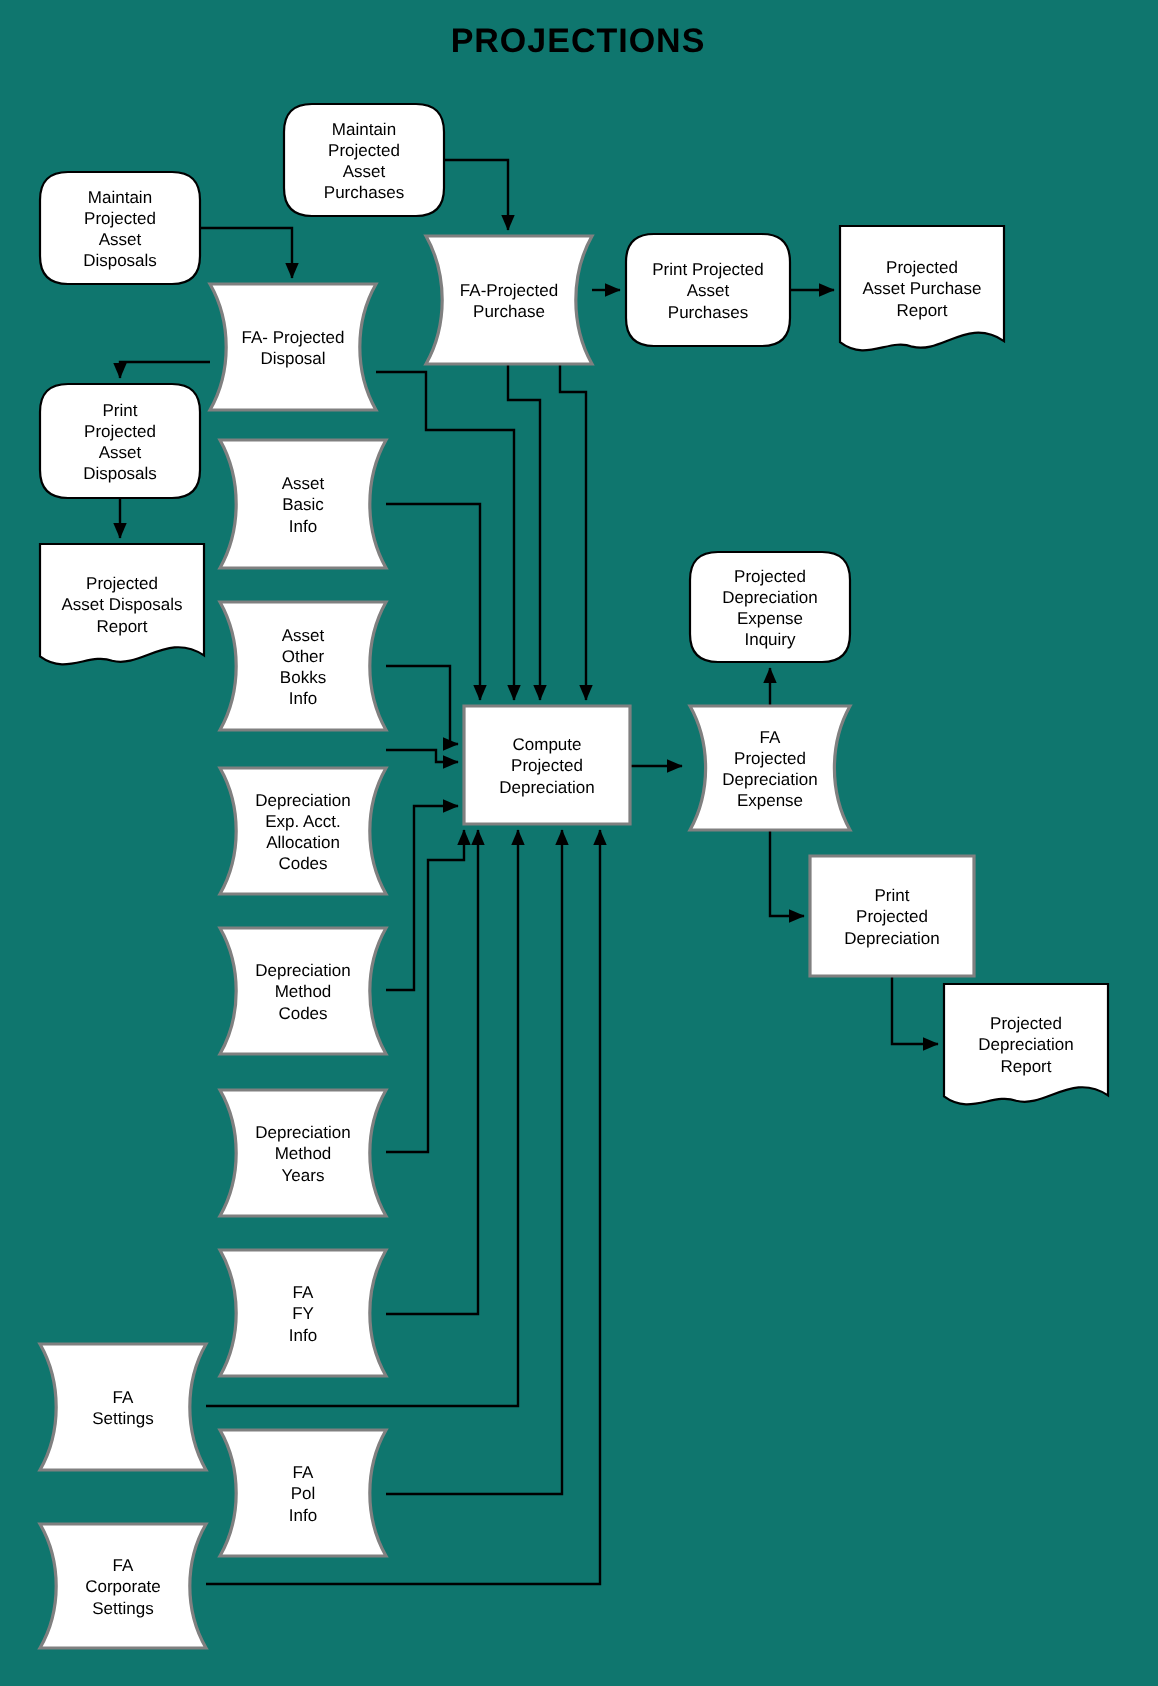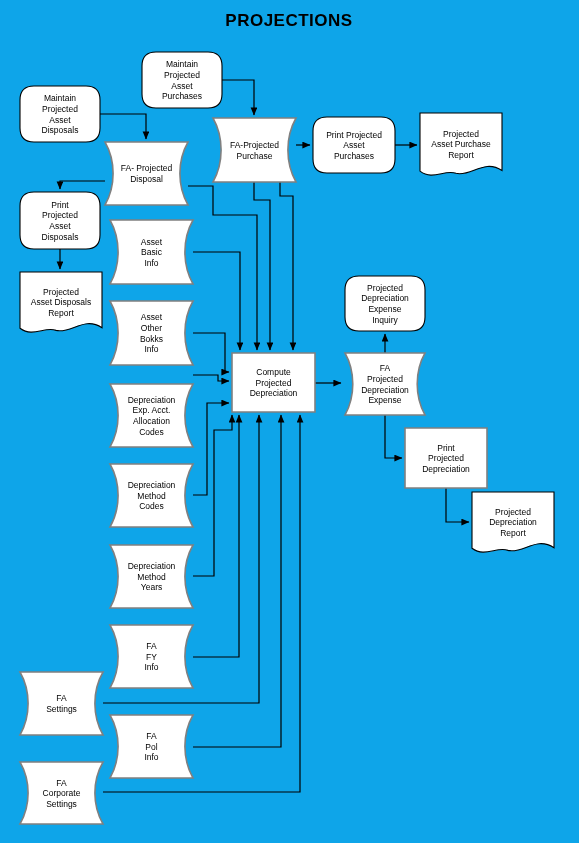--- a/index.html
+++ b/index.html
@@ -1,18 +1,18 @@
 <!DOCTYPE html>
 <html><head>
 <meta charset="utf-8">
 <style>
   html,body{margin:0;padding:0;background:#ffffff;}
   body{width:579px;height:843px;overflow:hidden;
        font-family:"Liberation Sans","DejaVu Sans",sans-serif;}
-  #canvas{position:relative;width:579px;height:843px;background:#0ea5e9;}
+  #canvas{position:relative;width:579px;height:843px;background:#0f766e;}
   svg{display:block;}
   .node-label{font-family:"Liberation Sans","DejaVu Sans",sans-serif;
               font-size:8.5px;fill:#000;text-anchor:middle;}
   .title-text{font-family:"Liberation Sans","DejaVu Sans",sans-serif;
               font-size:17px;font-weight:bold;fill:#000;text-anchor:middle;
               letter-spacing:0.5px;}
   .sh-gray{fill:#ffffff;stroke:#808080;stroke-width:1.6;}
   .sh-black{fill:#ffffff;stroke:#000000;stroke-width:1.1;}
   .conn{stroke:#000;stroke-width:1.2;fill:none;}
 </style>

